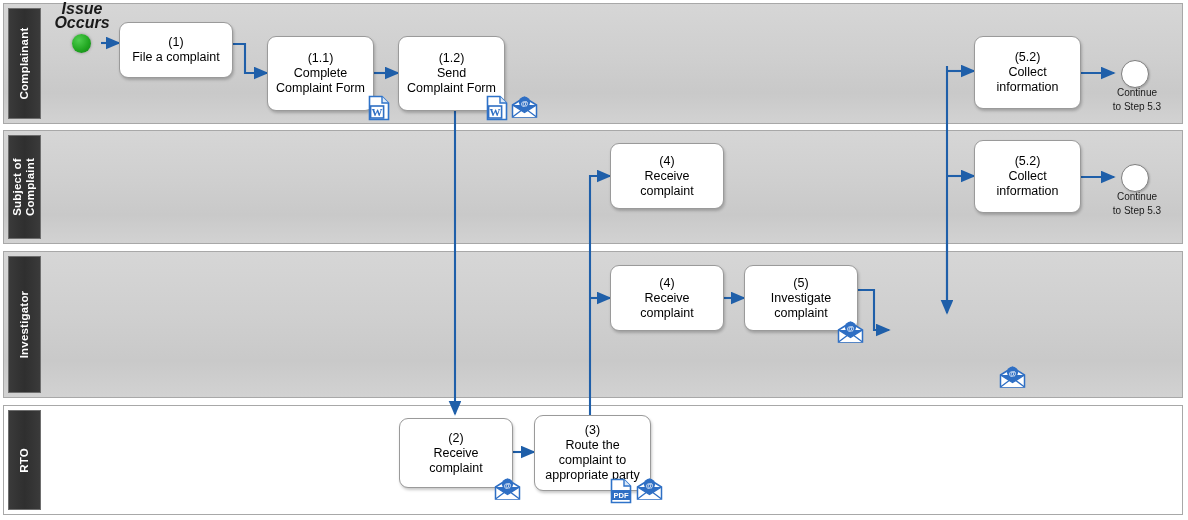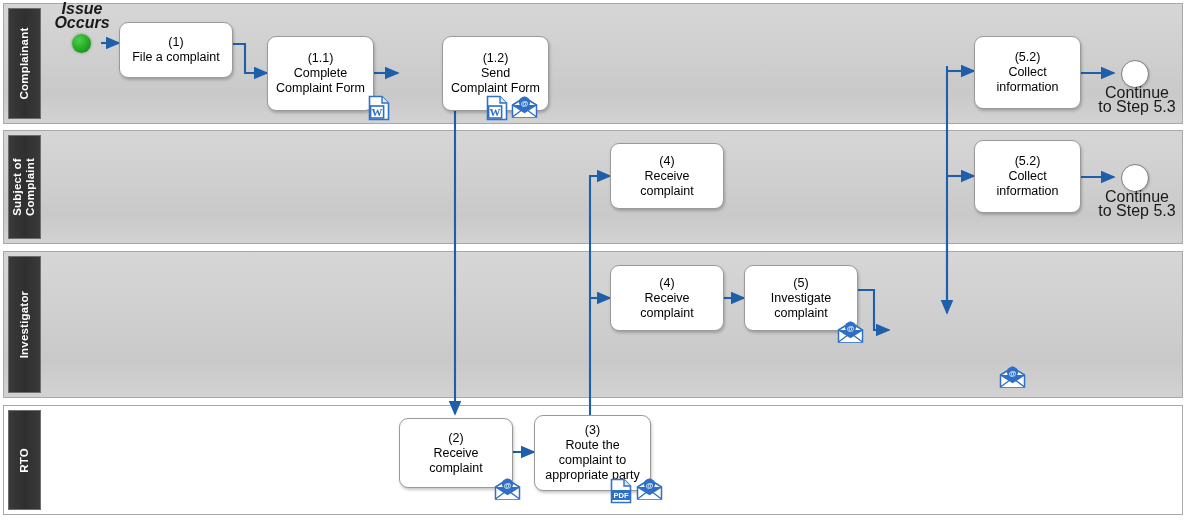--- a/index.html
+++ b/index.html
@@ -85,21 +85,21 @@
     width: 26px;
     height: 26px;
     border-radius: 50%;
     background: #ffffff;
     border: 1.6px solid #7e7e7e;
     box-shadow: 1px 1px 2px rgba(0,0,0,0.2);
     z-index: 6;
   }
   .free-label {
     position: absolute;
-    font-size: 16px;
+    font-size: 10px;
     color: #1a1a1a;
     line-height: 14px;
     text-align: center;
     white-space: pre-line;
     z-index: 7;
   }
   .free-label.italic-bold {
     font-style: italic;
     font-weight: bold;
     font-size: 16px;
@@ -196,21 +196,21 @@
     <span class="task-label">(1)
 File a complaint</span>
   </div>
 
   <div class="task" style="left:267px; top:36px; width:107px; height:75px;align-items:center;">
     <span class="task-label">(1.1)
 Complete
 Complaint Form</span>
   </div>
 
-  <div class="task" style="left:398px; top:36px; width:107px; height:75px;margin-left:44px;">
+  <div class="task" style="left:398px; top:36px; width:107px; height:75px;">
     <span class="task-label">(1.2)
 Send
 Complaint Form</span>
   </div>
 
   <div class="task" style="left:974px; top:36px; width:107px; height:73px;">
     <span class="task-label">(5.2)
 Collect
 information</span>
   </div>

